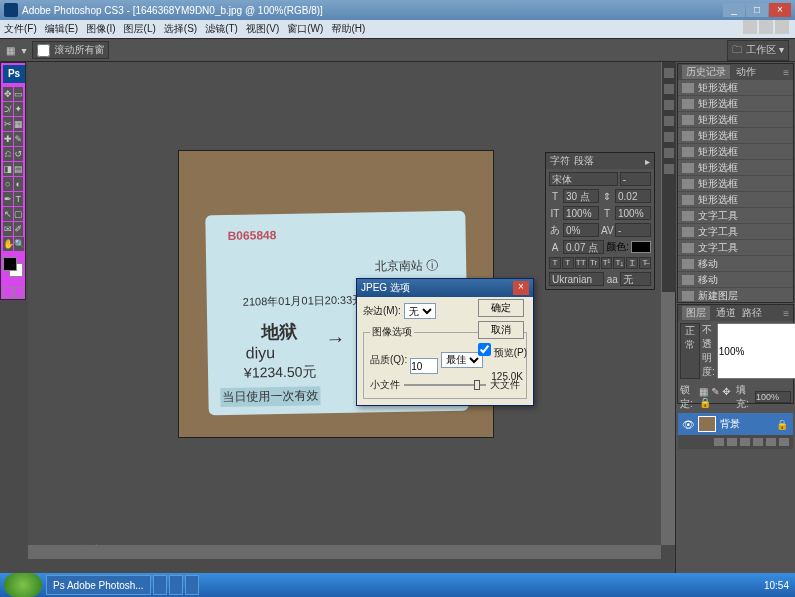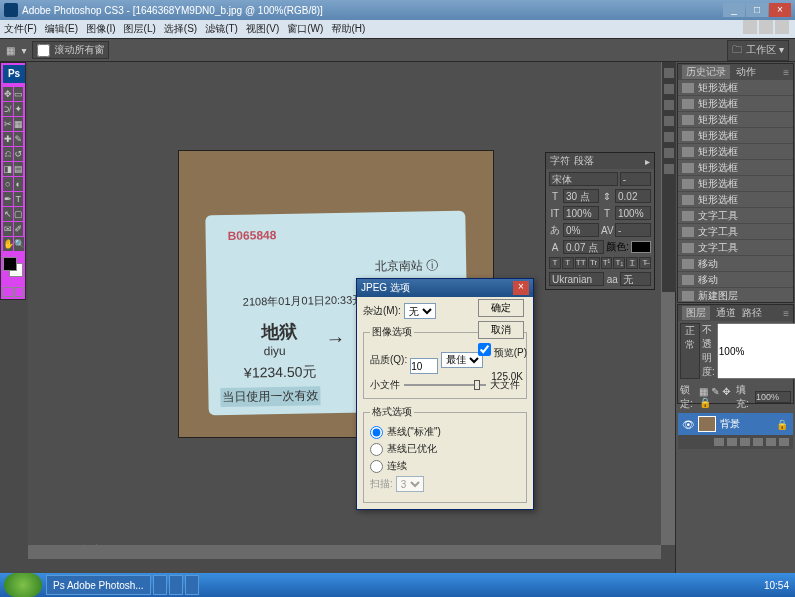--- a/index.html
+++ b/index.html
@@ -27,21 +27,21 @@
 .toolbox .qm div{width:10px;height:10px;border:1px solid #888;}
 .canvas-area{position:absolute;left:28px;top:62px;right:134px;bottom:38px;background:#4f4f4f;overflow:hidden;}
 .canvas-area .photo{position:absolute;left:150px;top:88px;width:316px;height:288px;background:#8a7252;border:1px solid #222;}
 .photo .ticket{position:absolute;left:28px;top:62px;width:260px;height:200px;background:#c9e3ea;border-radius:6px;transform:rotate(-1deg);}
 .ticket .tline{position:absolute;color:#333;}
 .ticket .serial{top:14px;left:22px;color:#c05060;font-size:12px;font-weight:bold;}
 .ticket .station{top:46px;right:28px;font-size:12px;}
 .ticket .date{top:80px;left:36px;font-size:11px;}
 .ticket .code{top:100px;right:44px;font-size:12px;}
 .ticket .dest-cn{top:106px;left:54px;font-size:18px;font-weight:bold;text-align:center;}
-.ticket .dest-py{top:130px;left:56px;font-size:12px;}
+.ticket .dest-py{top:130px;left:38px;font-size:16px;}
 .ticket .arrow{top:112px;left:118px;font-size:20px;font-family:serif;}
 .ticket .price{top:150px;left:36px;font-size:14px;}
 .ticket .valid{bottom:8px;left:12px;font-size:12px;background:#a8cdd6;padding:1px 2px;}
 .canvas-area .zoom{position:absolute;left:4px;bottom:2px;color:#ccc;}
 .canvas-area .docinfo{position:absolute;left:52px;bottom:2px;color:#ccc;}
 .scroll-v{position:absolute;right:120px;top:62px;bottom:52px;width:14px;background:#6a6a6a;}
 .scroll-h{position:absolute;left:28px;right:134px;bottom:38px;height:14px;background:#6a6a6a;}
 
 .rightcol{position:absolute;right:0;top:62px;width:120px;bottom:24px;background:#535353;border-left:1px solid #2a2a2a;}
 .rightcol .dock{position:absolute;left:-14px;top:0;width:14px;height:230px;background:#3a3a3a;display:flex;flex-direction:column;gap:6px;padding-top:6px;align-items:center;}
@@ -296,39 +296,20 @@
         </div>
       <div class="slider">
           <span>小文件</span>
           <div class="track">
             <div class="thumb"></div>
           </div>
           <span>大文件</span>
         </div>
     </fieldset>
     <div class="size">125.0K</div>
-    <fieldset>
-      <legend>格式选项</legend>
-      <div class="radio">
-          <input type="radio" checked="" style="">
-          <span>基线("标准")</span>
-        </div>
-      <div class="radio">
-          <input type="radio" style="">
-          <span>基线已优化</span>
-        </div>
-      <div class="radio">
-          <input type="radio" style="">
-          <span>连续</span>
-        </div>
-      <div class="d-row">
-          <span style="color:#999">扫描:</span>
-          <select disabled=""><option>3</option></select>
-        </div>
-    </fieldset>
   </div>
 </div>
 
 <div class="rightcol">
   <div class="dock">
     <div></div>
       <div></div>
       <div></div>
       <div></div>
       <div></div>

